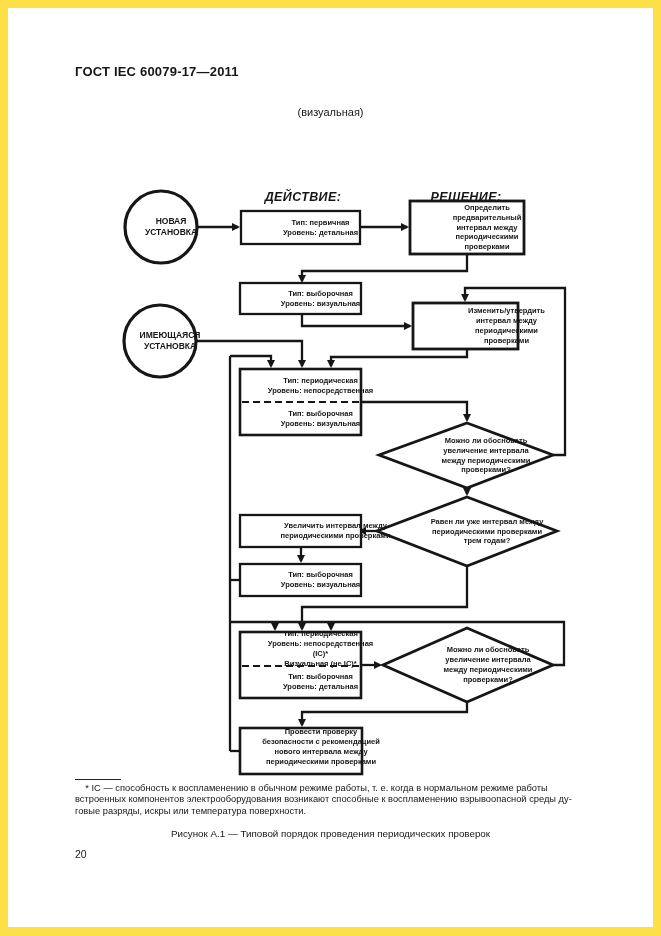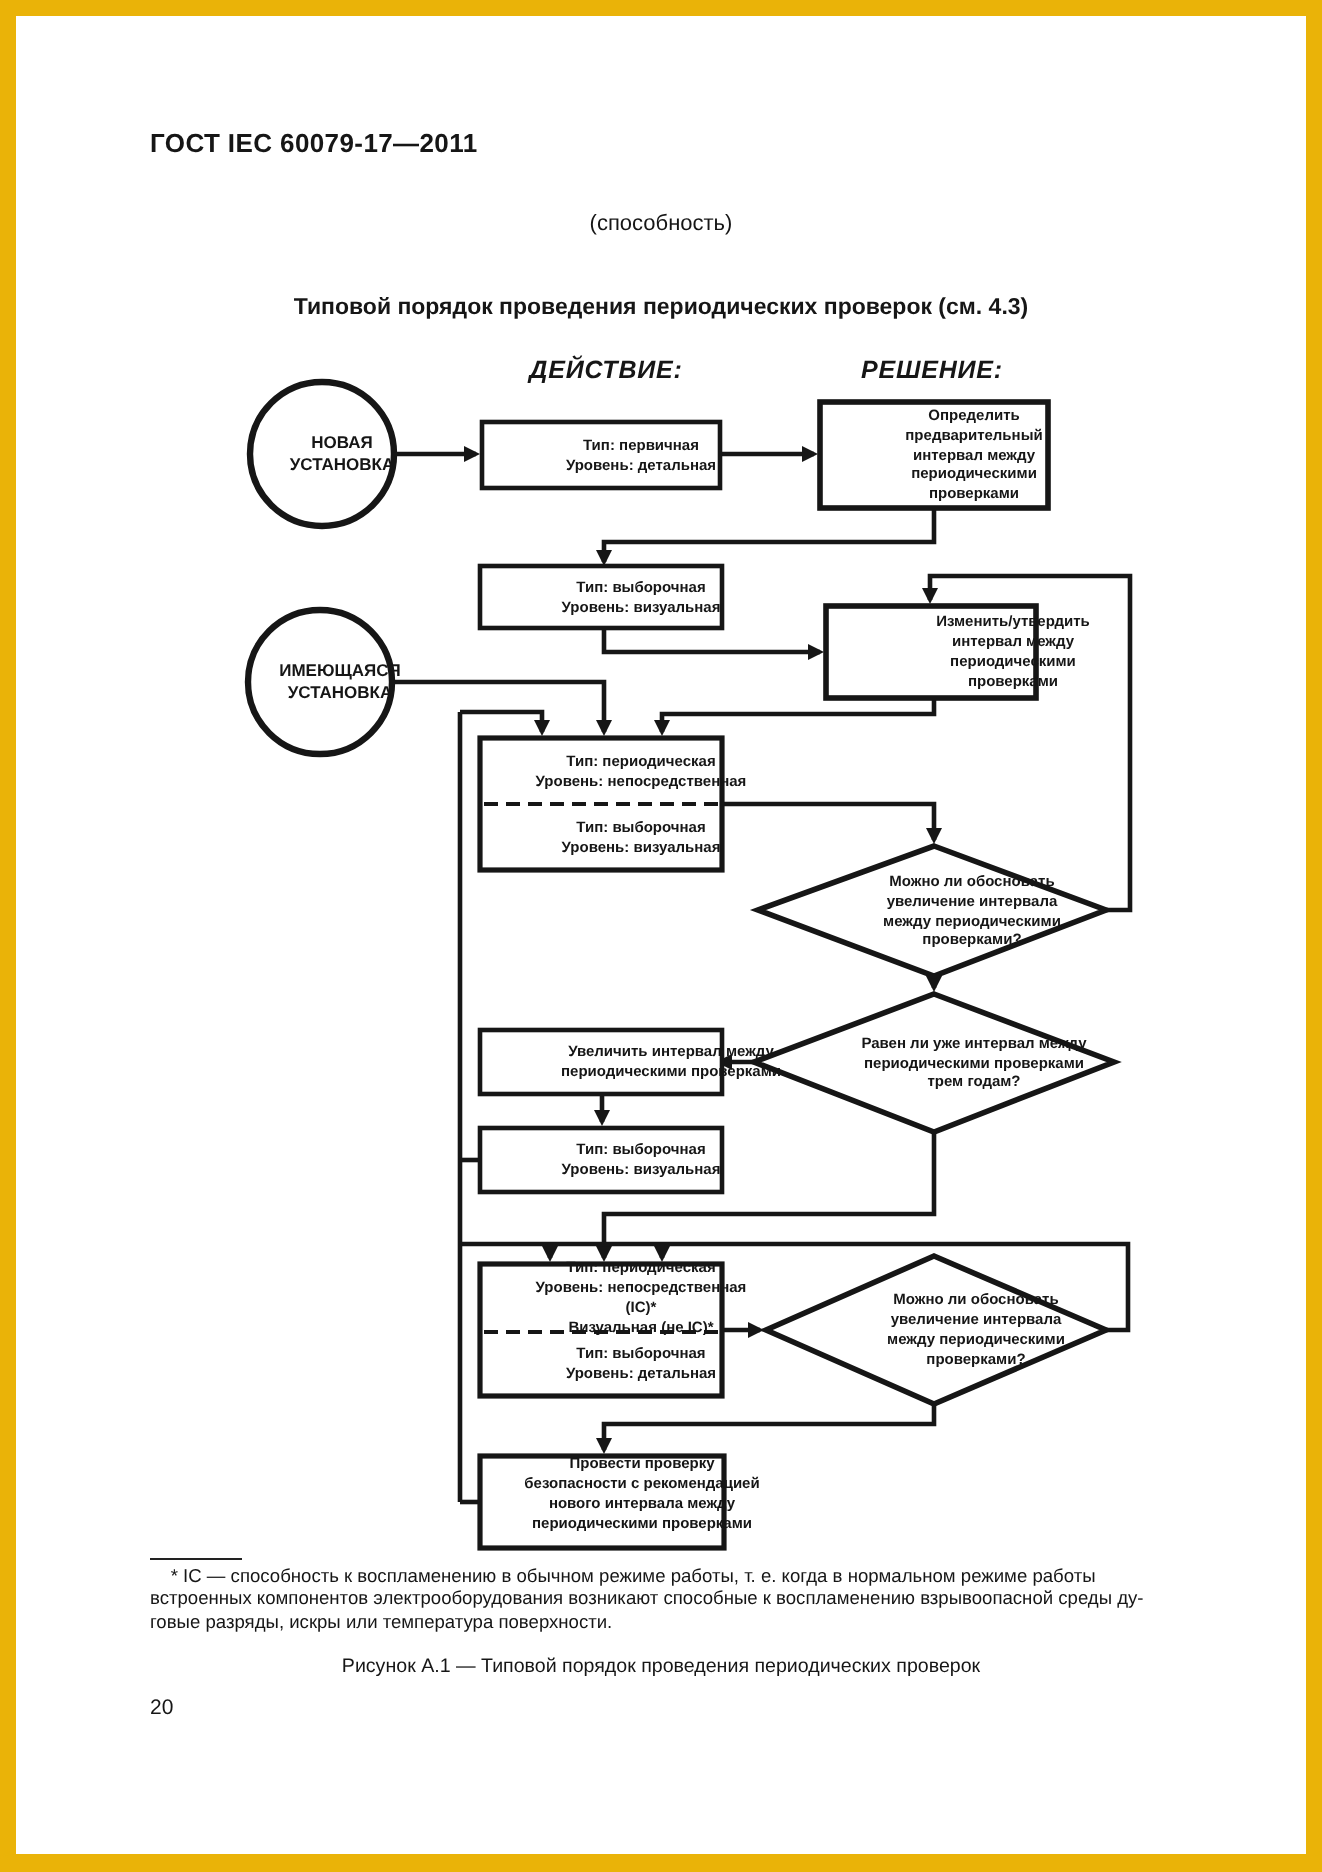--- a/index.html
+++ b/index.html
@@ -1,25 +1,25 @@
 <!DOCTYPE html>
 <html><head>
 <meta charset="utf-8">
 <style>
   html,body{margin:0;padding:0;background:#6f6f6f;}
-  #frame{position:relative;width:661px;height:936px;background:#eab308;overflow:hidden;
+  #frame{position:relative;width:661px;height:936px;background:#fde047;overflow:hidden;
          font-family:"Liberation Sans",sans-serif;color:#161616;}
   #page{position:absolute;left:8px;top:8px;right:8px;bottom:9px;background:#ffffff;}
   .abs{position:absolute;}
   .ctr{display:flex;align-items:center;justify-content:center;text-align:center;}
   .doc-number{font-size:13px;font-weight:bold;letter-spacing:.2px;}
   .annex{font-size:11px;font-weight:bold;}
   .annex-note{font-size:11px;}
   .fig-title{font-size:11.5px;font-weight:bold;}
-  .col-head{font-size:12.5px;font-weight:bold;font-style:italic;letter-spacing:.4px;}
+  .col-head{font-size:12.5px;font-weight:bold;font-style:italic;letter-spacing:.4px;margin-top:12px;}
   .node-text{font-size:7.5px;font-weight:bold;line-height:1.32;white-space:pre-line;padding-left:20px;}
   .circle-text{font-size:8.5px;font-weight:bold;line-height:1.35;white-space:pre-line;margin-left:10px;}
   .footnote{font-size:9.3px;line-height:1.22;white-space:pre-line;}
   .footnote-rule{height:1px;background:#222;}
   .caption{font-size:9.8px;text-align:center;}
   .page-number{font-size:10.5px;}
   svg{position:absolute;left:0;top:0;}
 </style>
 </head>
 <body>
@@ -72,22 +72,21 @@
       <rect x="240" y="564" width="121" height="32" stroke-width="2.3"></rect>
       <rect x="240" y="632" width="121" height="66" stroke-width="2.6"></rect>
       <polygon points="467,628 553,665 467,702 383,665" stroke-width="2.8"></polygon>
       <rect x="240" y="728" width="122" height="46" stroke-width="2.6"></rect>
       <line x1="242" y1="402" x2="359" y2="402" stroke-width="2" stroke-dasharray="7 4"></line>
       <line x1="242" y1="666" x2="359" y2="666" stroke-width="2" stroke-dasharray="7 4"></line>
     </g>
   </svg>
 
   <div class="abs doc-number" style="left:75px;top:64px;">ГОСТ IEC 60079-17—2011</div>
-  <div class="abs annex-note ctr" style="left:0;top:106px;width:661px;">(способность)</div>
-  <div class="abs fig-title ctr" style="left:0;top:148px;width:661px;">Типовой порядок проведения периодических проверок (см. 4.3)</div>
+  <div class="abs annex-note ctr" style="left:0;top:106px;width:661px;">(визуальная)</div>
 
   <div class="abs col-head ctr" style="left:240px;top:178px;width:126px;">ДЕЙСТВИЕ:</div>
   <div class="abs col-head ctr" style="left:406px;top:178px;width:120px;">РЕШЕНИЕ:</div>
 
   <div class="abs circle-text ctr" style="left:123px;top:209px;width:76px;height:36px;">НОВАЯ
 УСТАНОВКА</div>
   <div class="abs circle-text ctr" style="left:122px;top:323px;width:76px;height:36px;">ИМЕЮЩАЯСЯ
 УСТАНОВКА</div>
   <div class="abs node-text ctr" style="left:241px;top:211px;width:119px;height:33px;text-align:center;">Тип: первичная
 Уровень: детальная</div>

